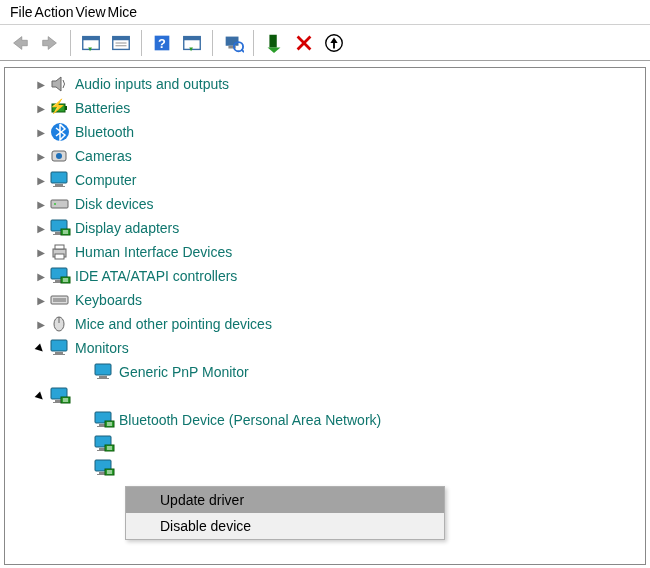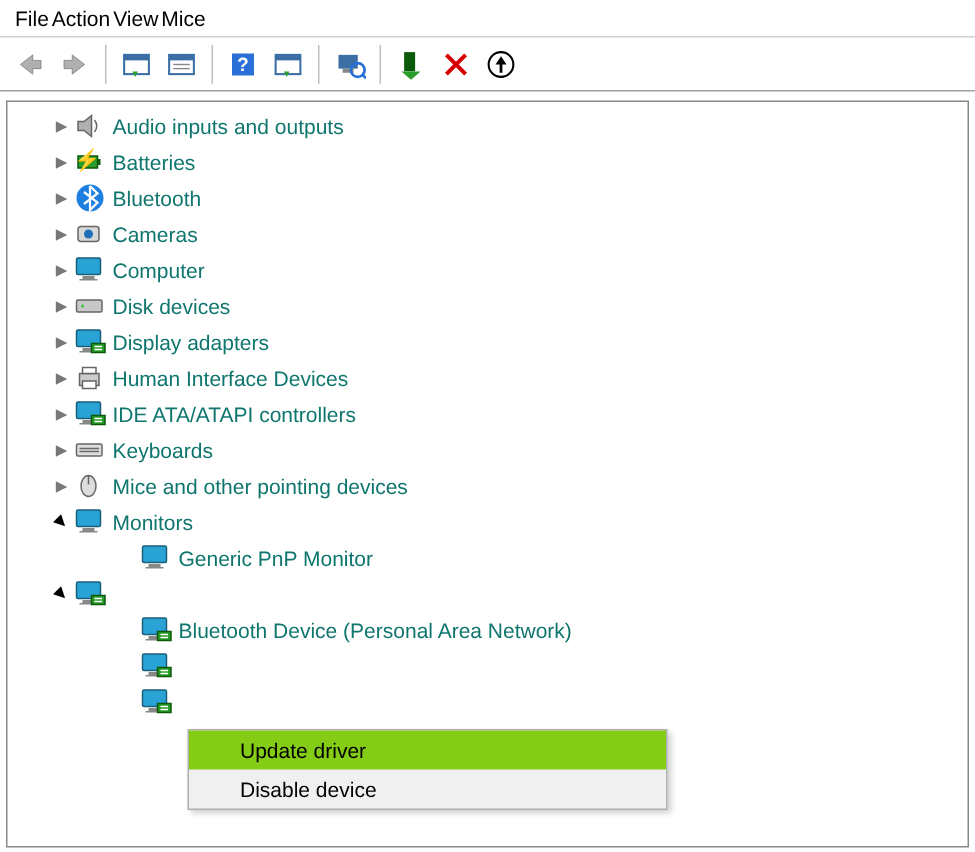--- a/index.html
+++ b/index.html
@@ -24,21 +24,21 @@
 .lbl { color: #0f766e; }
 .selrow .lbl { background: #cde8ff; outline: 1px dotted #3a79a8; padding: 0 2px; }
 
 
 .ind1 { padding-left: 28px; }
 .ind2 { padding-left: 72px; }
 
 
 .ctxmenu { position: absolute; background: #f0f0f0; border: 1px solid #b0b0b0; box-shadow: 2px 2px 4px rgba(0,0,0,0.2); width: 320px; }
 .ctxitem { padding: 5px 10px 5px 34px; cursor: default; }
-.ctxitem.hl { background: #84cc16; }
+.ctxitem.hl { background: #a3a3a3; }
 
 
 .arrow-shape { fill: #b0b0b0; stroke: #808080; stroke-width: 0.6; }
 </style>
 </head>
 <body>
 
 <div class="menubar">
   <span>File</span>
   <span>Action</span>

